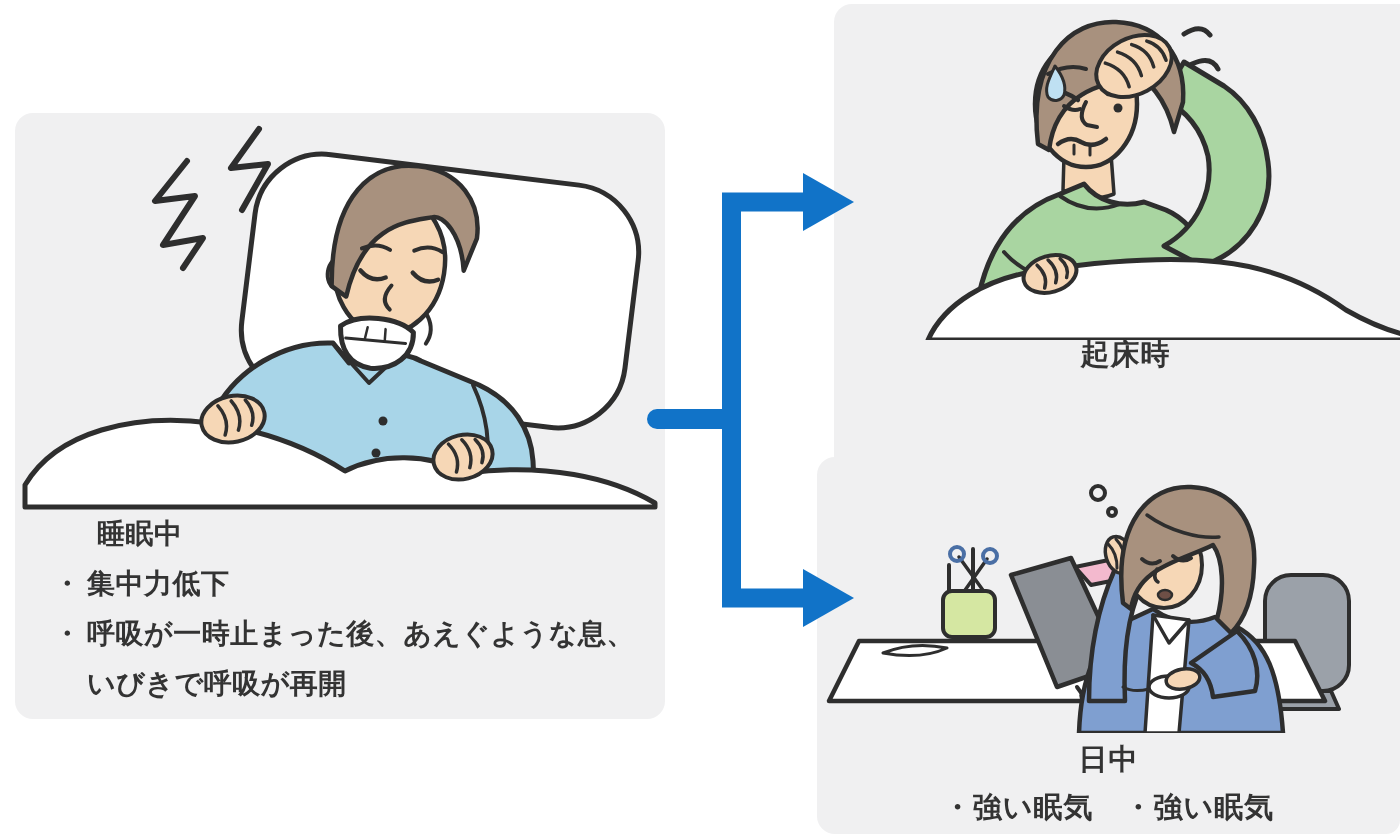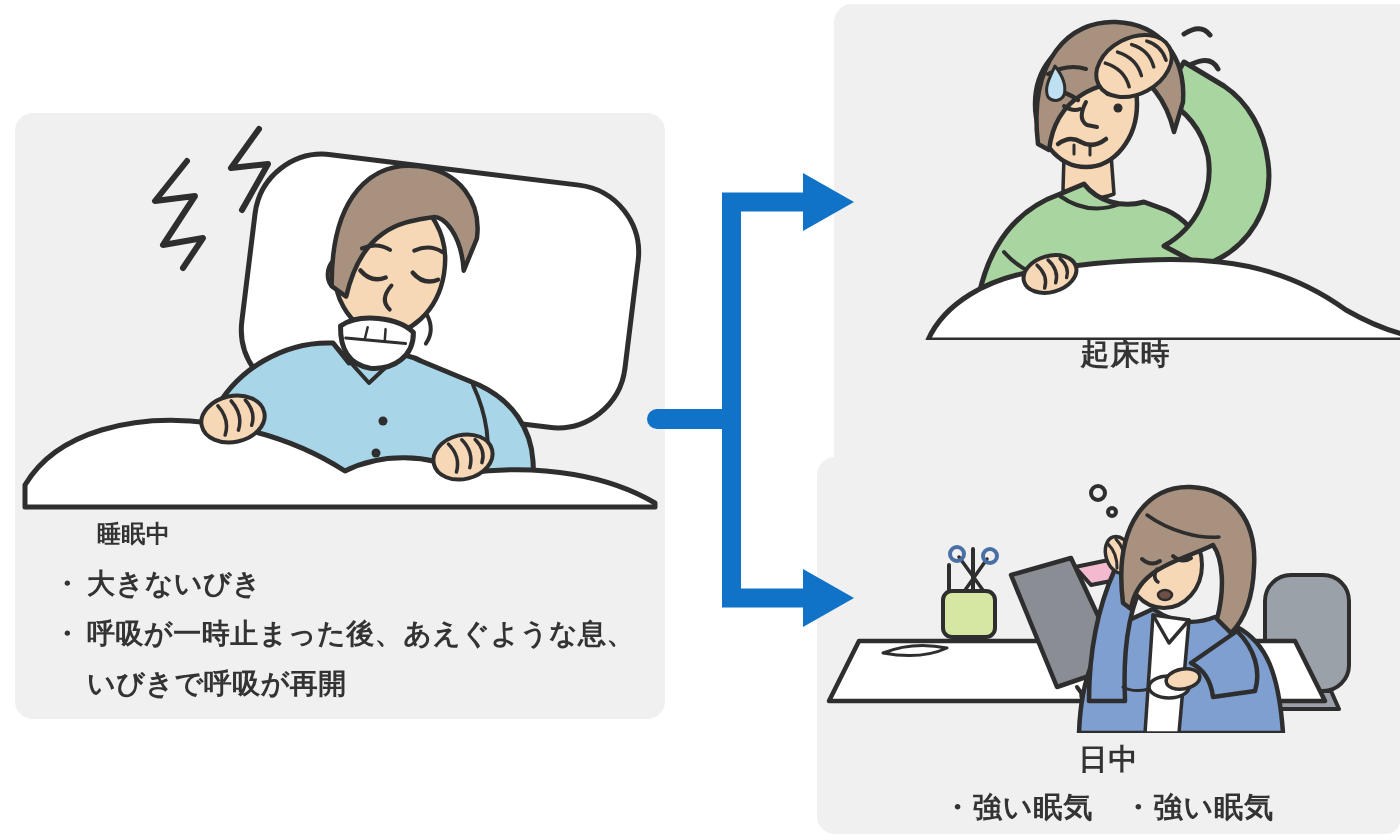--- a/index.html
+++ b/index.html
@@ -20,21 +20,21 @@
   .panel-daytime{left:817px; top:457px; width:583px; height:377px; border-top-right-radius:14px; border-bottom-right-radius:14px;}
   .illus{position:absolute;left:0;top:0;width:100%;}
   .illus svg{display:block;width:100%;height:auto;}
 
   
   .sleep-text{
     position:absolute;left:38px;top:396px;width:600px;
     color:var(--c-text,#333);font-size:28px;font-weight:700;line-height:50px;
     letter-spacing:.5px;
   }
-  .sleep-title{margin:0;font-size:24px;font-weight:700;padding-left:44px;}
+  .sleep-title{margin:0;font-size:28px;font-weight:700;padding-left:44px;}
   .bullet-row{display:flex;align-items:flex-start;}
   .bullet-row .dot{flex:0 0 34px;}
   .bullet-row .txt{white-space:pre-line;}
   .caption{
     position:absolute;left:0;right:0;text-align:center;
     color:var(--c-text,#333);font-weight:700;letter-spacing:1px;
   }
   .panel-waking  .caption{top:324px;font-size:29px;line-height:52px;}
   .panel-daytime .caption{top:278px;font-size:29px;line-height:48px;}
 
@@ -107,21 +107,21 @@
         <g transform="rotate(-14 448 344)">
           <ellipse class="f-skin o" stroke-width="4" cx="448" cy="344" rx="30" ry="22"></ellipse>
           <path class="ln" stroke-width="3.5" d="M437,328 q9,15 1,29 M451,327 q9,15 1,29 M464,330 q8,13 1,24"></path>
         </g>
       </svg>
     </div>
     <div class="sleep-text">
       <h2 class="sleep-title">睡眠中</h2>
       <div class="bullet-row">
         <span class="dot">・</span>
-        <span class="txt">大きないびき</span>
+        <span class="txt">集中力低下</span>
       </div>
       <div class="bullet-row">
         <span class="dot">・</span>
         <span class="txt">呼吸が一時止まった後、あえぐような息、
 いびきで呼吸が再開</span>
       </div>
     </div>
   </section>
 
   <section class="panel panel-waking">

